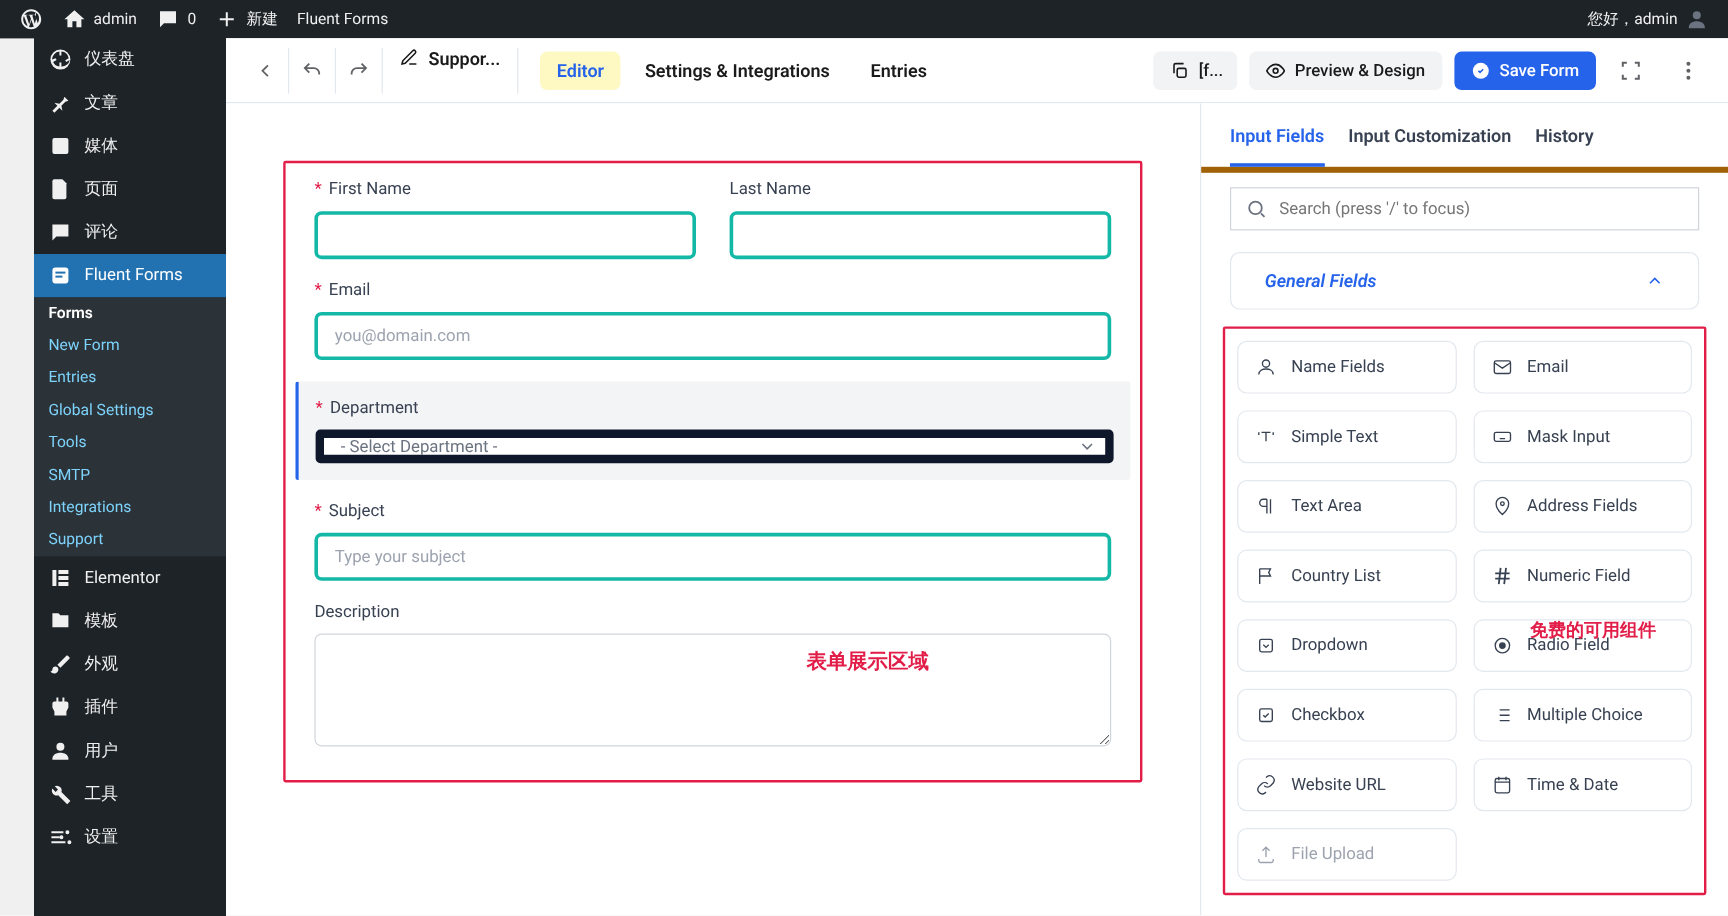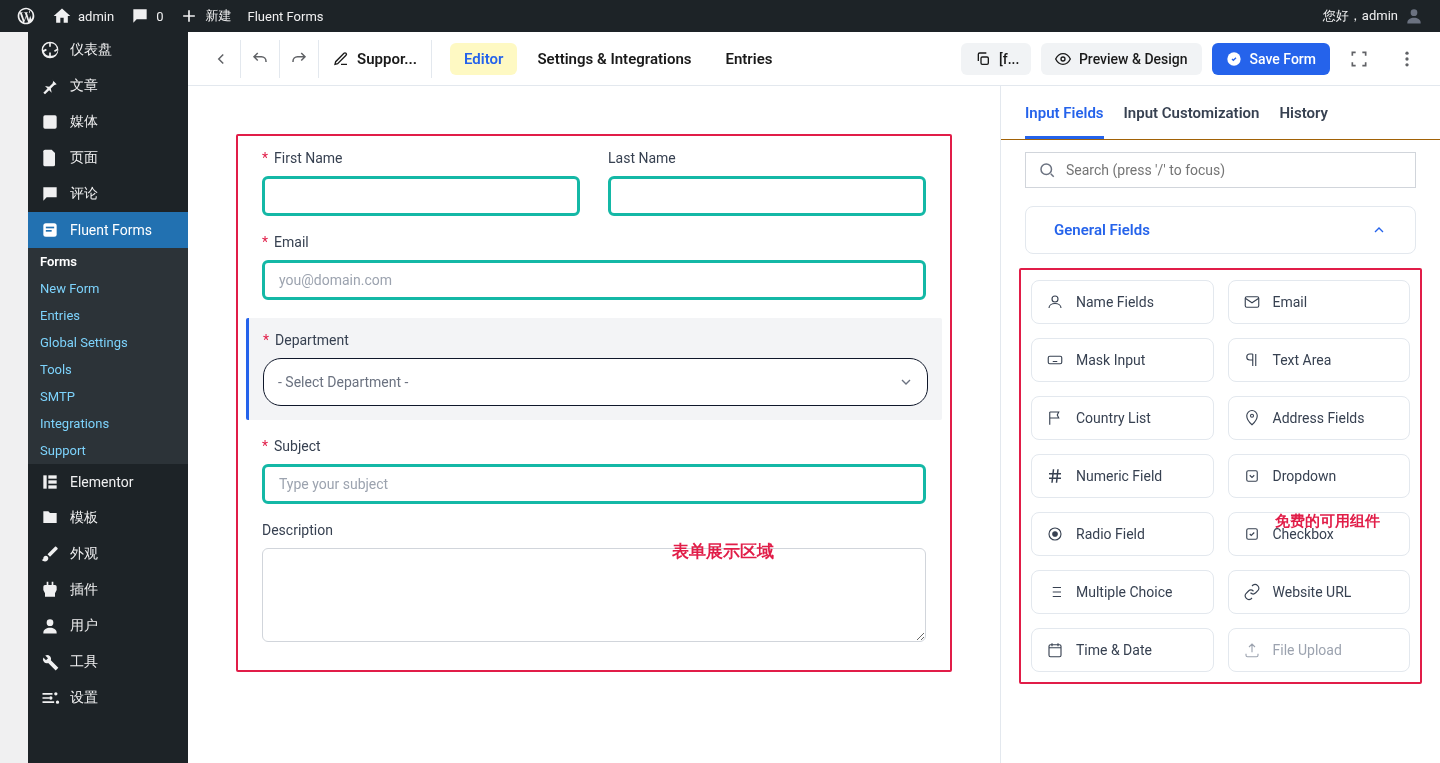--- a/index.html
+++ b/index.html
@@ -20,21 +20,21 @@
 .menu-item.current::after { content: ""; position: absolute; right: -8px; top: 50%; transform: translateY(-50%); border: 8px solid transparent; border-right-color: #f0f0f1; }
 .submenu { background: #2c3338; }
 .submenu-item { padding: 6px 12px 6px 12px; font-size: 13px; cursor: pointer; color: #7dd3fc; }
 .submenu-item.current { color: #fff; font-weight: 600; }
 
 
 .content { flex: 1; background: #fff; display: flex; flex-direction: column; }
 .top-toolbar { height: 54px; border-bottom: 1px solid #e3e8ee; display: flex; align-items: center; padding: 0 14px; gap: 0; background: #fff; }
 .tb-btn { width: 39px; height: 38px; display: flex; align-items: center; justify-content: center; border-right: 1px solid #e3e8ee; color: #606266; cursor: pointer; }
 .tb-btn svg { width: 18px; height: 18px; }
-.tb-title { display: flex; align-items: center; gap: 8px; padding: 0 14px; font-size: 15px; font-weight: 600; color: #1a1a1a; border-right: 1px solid #e3e8ee; height: 38px; max-width: 130px; overflow: hidden; white-space: nowrap; text-overflow: ellipsis; }
+.tb-title { display: flex; align-items: flex-start; gap: 8px; padding: 0 14px; font-size: 15px; font-weight: 600; color: #1a1a1a; border-right: 1px solid #e3e8ee; height: 38px; max-width: 130px; overflow: hidden; white-space: nowrap; text-overflow: ellipsis; }
 .tb-nav { display: flex; align-items: center; gap: 6px; padding-left: 18px; }
 .tb-tab { padding: 7px 14px; border-radius: 6px; font-size: 15px; font-weight: 600; color: #1a1a1a; cursor: pointer; }
 .tb-tab.active { background: #fef9c3; color: #2563eb; }
 .tb-spacer { flex: 1; }
 .tb-right { display: flex; align-items: center; gap: 10px; }
 .tb-action { display: flex; align-items: center; gap: 8px; padding: 8px 14px; border-radius: 6px; background: #f1f3f5; color: #1a1a1a; font-size: 14px; font-weight: 500; cursor: pointer; max-width: 70px; overflow: hidden; white-space: nowrap; text-overflow: ellipsis; }
 .tb-action.wide { max-width: none; }
 .tb-action.primary { background: #2563eb; color: #fff; }
 .tb-action svg { width: 16px; height: 16px; flex-shrink: 0; }
 .tb-iconbtn { width: 38px; height: 38px; display: flex; align-items: center; justify-content: center; color: #606266; cursor: pointer; border-radius: 6px; }
@@ -44,36 +44,36 @@
 .form-outline { border: 2px solid #e11d48; padding: 14px 24px 24px 24px; border-radius: 2px; }
 .form-row { display: flex; gap: 28px; }
 .form-col { flex: 1; }
 .form-group { margin-bottom: 18px; }
 .form-label { font-size: 14px; color: #374151; margin-bottom: 10px; display: flex; align-items: center; gap: 6px; }
 .req { color: #e11d48; font-size: 14px; }
 .form-input { width: 100%; height: 40px; border: 3px solid #14b8a6; border-radius: 6px; padding: 0 14px; font-size: 14px; color: #374151; background: #fff; }
 .form-input::placeholder { color: #9ca3af; }
 .form-textarea { width: 100%; height: 94px; border: 1px solid #d1d5db; border-radius: 6px; padding: 10px 14px; font-size: 14px; resize: vertical; }
 .form-select-wrap { position: relative; }
-.form-select { width: 100%; height: 48px; border: 1px solid #0f172a; border-radius: 18px; padding: 0 14px; font-size: 14px; color: #6b7280; background: #fff; appearance: none; }
+.form-select { width: 100%; height: 28px; border: 7px solid #0f172a; border-radius: 4px; padding: 0 14px; font-size: 14px; color: #6b7280; background: #fff; appearance: none; }
 .select-chevron { position: absolute; right: 14px; top: 50%; transform: translateY(-50%); pointer-events: none; color: #6b7280; }
 .field-selected { background: #f3f4f6; border-left: 3px solid #2563eb; padding: 14px; margin: 0 -16px 18px -16px; border-radius: 2px; }
 .canvas-label { position: absolute; color: #e11d48; font-size: 17px; font-weight: 600; }
 
 
 .right-panel { width: 440px; border-left: 1px solid #e3e8ee; background: #fff; display: flex; flex-direction: column; }
-.panel-tabs { display: flex; padding: 18px 24px 0 24px; gap: 20px; border-bottom: 1px solid #a16207; }
+.panel-tabs { display: flex; padding: 18px 24px 0 24px; gap: 20px; border-bottom: 5px solid #a16207; }
 .panel-tab { padding-bottom: 14px; font-size: 15px; font-weight: 600; color: #374151; cursor: pointer; border-bottom: 3px solid transparent; }
 .panel-tab.active { color: #2563eb; border-bottom-color: #2563eb; }
 .search-wrap { padding: 12px 24px 0 24px; }
 .search-box { display: flex; align-items: center; gap: 10px; border: 1px solid #d1d5db; border-radius: 0; padding: 8px 12px; }
 .search-box svg { width: 18px; height: 18px; color: #6b7280; }
 .search-box input { border: none; outline: none; flex: 1; font-size: 14px; color: #374151; }
 .section-header { display: flex; align-items: center; justify-content: space-between; padding: 14px 28px; border: 1px solid #e3e8ee; border-radius: 8px; margin: 18px 24px 14px 24px; cursor: pointer; }
-.section-header span { color: #2563eb; font-weight: 600; font-size: 15px; }
+.section-header span { color: #2563eb; font-weight: 600; font-size: 15px; font-style: italic; }
 .fields-outline { border: 2px solid #e11d48; margin: 0 18px; padding: 10px 10px; border-radius: 2px; position: relative; text-align: right; }
 .fields-grid { display: grid; grid-template-columns: 1fr 1fr; gap: 14px; }
 .field-card { display: flex; align-items: center; gap: 12px; border: 1px solid #e3e8ee; border-radius: 8px; padding: 12px 14px; font-size: 14px; color: #374151; cursor: grab; background: #fff; }
 .field-card.disabled { color: #9ca3af; }
 .field-card svg { width: 18px; height: 18px; flex-shrink: 0; }
 .fields-label { position: absolute; color: #e11d48; font-size: 15px; font-weight: 600; right: 40px; top: 242px; }
 </style>
 </head>
 <body>
 
@@ -367,43 +367,49 @@
               </div>
             <div class="field-card">
                 <svg viewBox="0 0 24 24" fill="none" stroke="currentColor" stroke-width="1.5">
                   <rect x="3" y="5" width="18" height="14" rx="2"></rect>
                   <path d="M3 7l9 6 9-6"></path>
                 </svg>
                 <span>Email</span>
               </div>
             <div class="field-card">
                 <svg viewBox="0 0 24 24" fill="none" stroke="currentColor" stroke-width="1.5">
+                  <path d="M7 7h10M12 7v10M4 10V7M20 10V7"></path>
+                </svg>
+                <span>Simple Text</span>
+              </div>
+            <div class="field-card">
+                <svg viewBox="0 0 24 24" fill="none" stroke="currentColor" stroke-width="1.5">
                   <rect x="3" y="7" width="18" height="10" rx="2"></rect>
                   <path d="M7 11h.01M11 11h.01M15 11h.01M9 14h6"></path>
                 </svg>
                 <span>Mask Input</span>
               </div>
             <div class="field-card">
                 <svg viewBox="0 0 24 24" fill="none" stroke="currentColor" stroke-width="1.5">
                   <path d="M13 4v16M17 4v16M13 4H9a4 4 0 000 8h4"></path>
                 </svg>
                 <span>Text Area</span>
               </div>
             <div class="field-card">
                 <svg viewBox="0 0 24 24" fill="none" stroke="currentColor" stroke-width="1.5">
-                  <path d="M5 21V4M5 4h12l-2 4 2 4H5"></path>
-                </svg>
-                <span>Country List</span>
-              </div>
-            <div class="field-card">
-                <svg viewBox="0 0 24 24" fill="none" stroke="currentColor" stroke-width="1.5">
                   <path d="M12 21s-7-6-7-12a7 7 0 0114 0c0 6-7 12-7 12z"></path>
                   <circle cx="12" cy="9" r="2"></circle>
                 </svg>
                 <span>Address Fields</span>
+              </div>
+            <div class="field-card">
+                <svg viewBox="0 0 24 24" fill="none" stroke="currentColor" stroke-width="1.5">
+                  <path d="M5 21V4M5 4h12l-2 4 2 4H5"></path>
+                </svg>
+                <span>Country List</span>
               </div>
             <div class="field-card">
                 <svg viewBox="0 0 24 24" fill="none" stroke="currentColor" stroke-width="2">
                   <path d="M4 9h16M4 15h16M10 3L8 21M16 3l-2 18"></path>
                 </svg>
                 <span>Numeric Field</span>
               </div>
             <div class="field-card">
                 <svg viewBox="0 0 24 24" fill="none" stroke="currentColor" stroke-width="1.5">
                   <rect x="5" y="5" width="14" height="14" rx="2"></rect>

